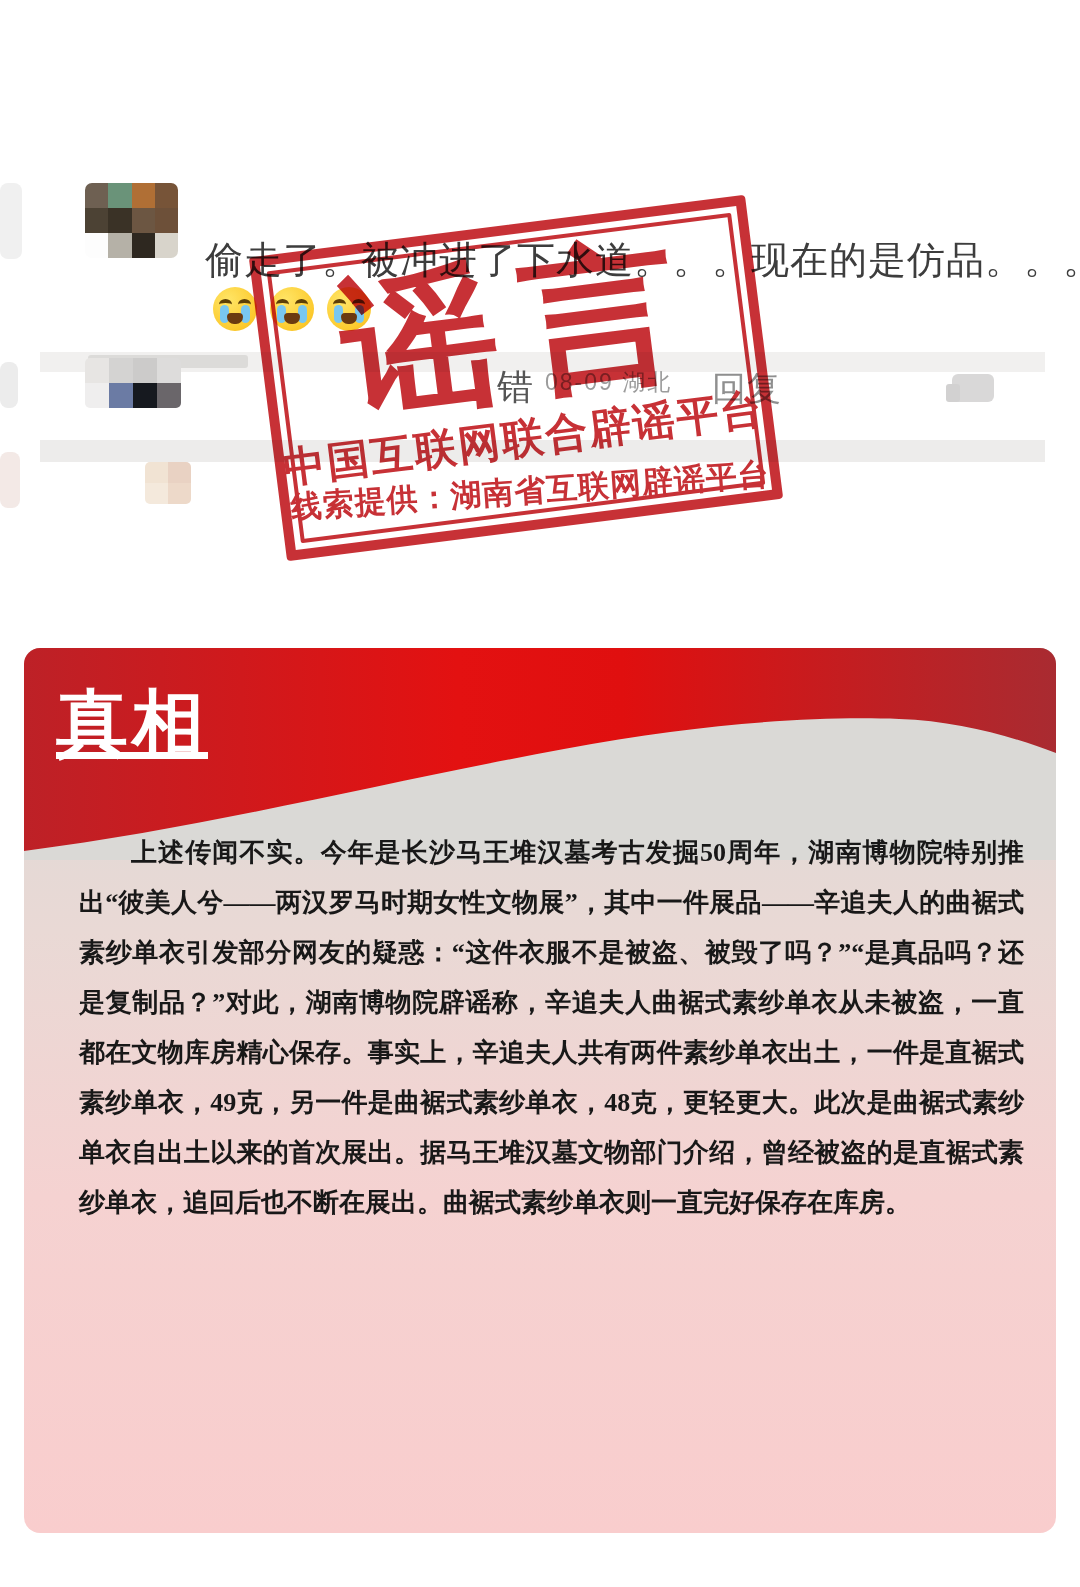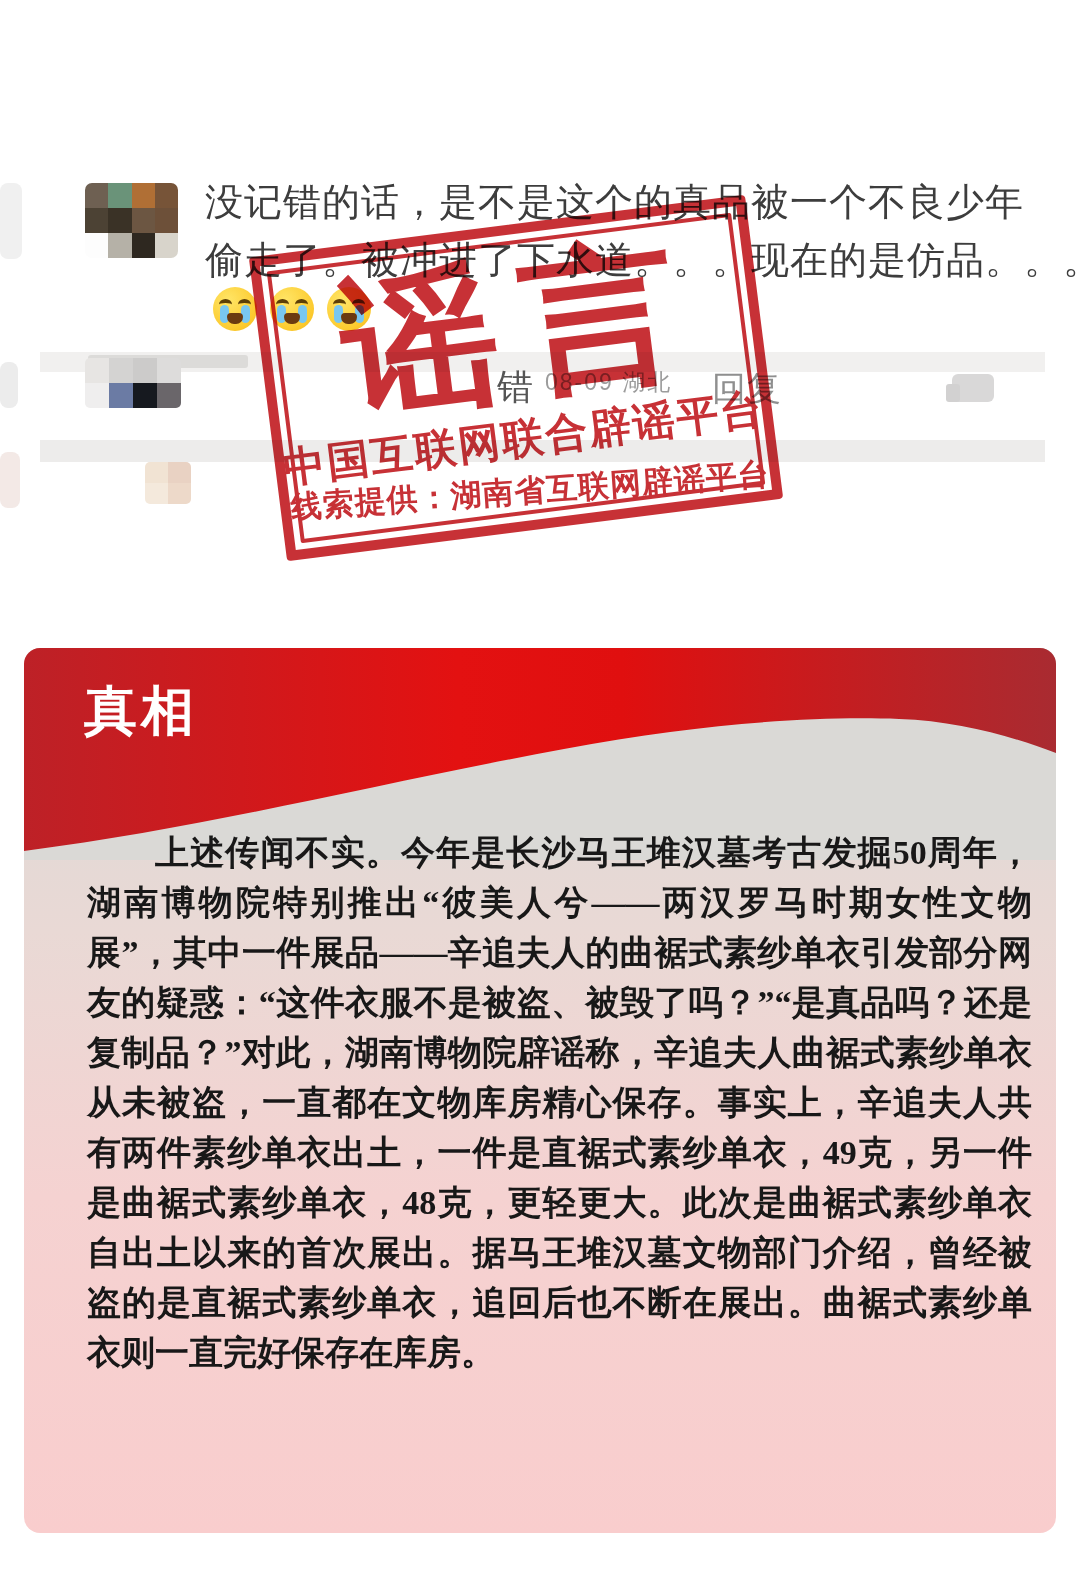--- a/index.html
+++ b/index.html
@@ -52,25 +52,25 @@
   .stamp-inner{position:absolute;left:6px;top:6px;right:6px;bottom:6px;border:4px solid #c4262b;border-radius:2px;
     display:flex;flex-direction:column;align-items:center;}
   .stamp-word{margin-top:6px;font-size:155px;line-height:1.02;font-weight:900;color:#c4262b;letter-spacing:26px;text-indent:26px;white-space:nowrap;}
   .stamp-line1{margin-top:2px;font-size:42px;font-weight:800;color:#c4262b;white-space:nowrap;letter-spacing:2px;}
   .stamp-line2{margin-top:4px;font-size:31px;font-weight:800;color:#c4262b;white-space:nowrap;letter-spacing:1px;transform:rotate(3.2deg);}
 
   
   .card{position:absolute;left:24px;top:648px;width:1032px;height:885px;border-radius:16px;overflow:hidden;
     background:linear-gradient(180deg,#dad9d6 0%,#e9d9d5 32%,#f5d2d1 62%,#f9cdcd 100%);}
   .card-header{position:absolute;left:0;top:0;width:1032px;height:212px;}
-  .truth-title{position:absolute;left:60px;top:28px;color:#ffffff;font-size:53px;font-weight:700;
-    font-family:"Liberation Serif","DejaVu Serif",serif;letter-spacing:4px;}
-  .card-body{position:absolute;left:63px;top:180px;width:945px;
+  .truth-title{position:absolute;left:32px;top:28px;color:#ffffff;font-size:72px;font-weight:700;
+    font-family:"Liberation Serif","DejaVu Serif",serif;letter-spacing:4px;text-decoration:underline;}
+  .card-body{position:absolute;left:55px;top:180px;width:945px;
     font-family:"Liberation Serif","DejaVu Serif",serif;font-weight:700;color:#181818;
-    font-size:34px;line-height:50px;text-align:justify;}
+    font-size:26px;line-height:50px;text-align:justify;}
   .card-body p{margin:0;}
   .card-body .para{text-indent:2em;}
   .card-body .source{margin-top:18px;text-align:right;padding-right:28px;}
 </style>
 </head>
 <body>
 
 <div class="page">
 
   <div class="comments">
@@ -86,21 +86,20 @@
         <i></i>
         <i></i>
         <i></i>
         <i></i>
         <i></i>
         <i></i>
         <i></i>
         <i></i>
         <i></i>
     </span>
-    <div class="c-text" style="left:205px;top:183px;">没记错的话，是不是这个的真品被一个不良少年</div>
     <div class="c-text" style="left:205px;top:241px;">偷走了。被冲进了下水道。。。现在的是仿品。。。</div>
 
     <span class="emoji" style="left:213px;top:287px;">
       <i class="eye l"></i>
         <i class="eye r"></i>
         <i class="tear l"></i>
         <i class="tear r"></i>
         <i class="mouth"></i>
     </span>
     <span class="emoji" style="left:270px;top:287px;">

